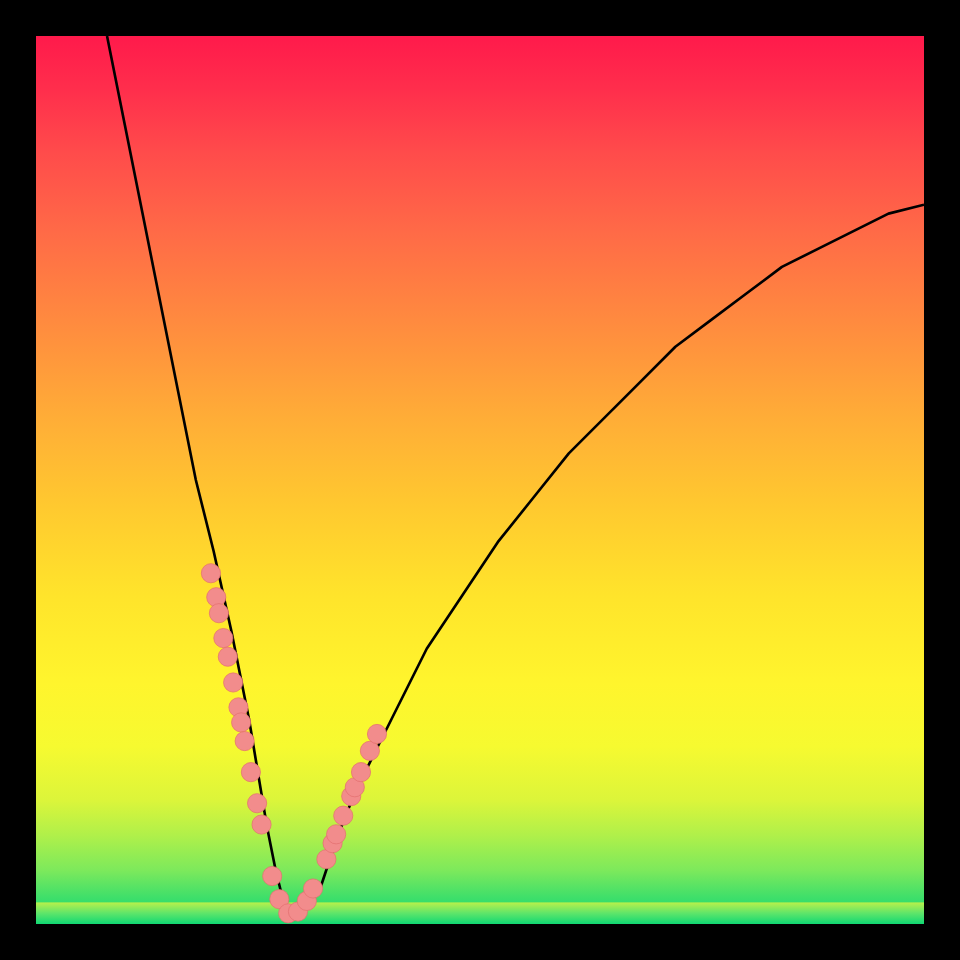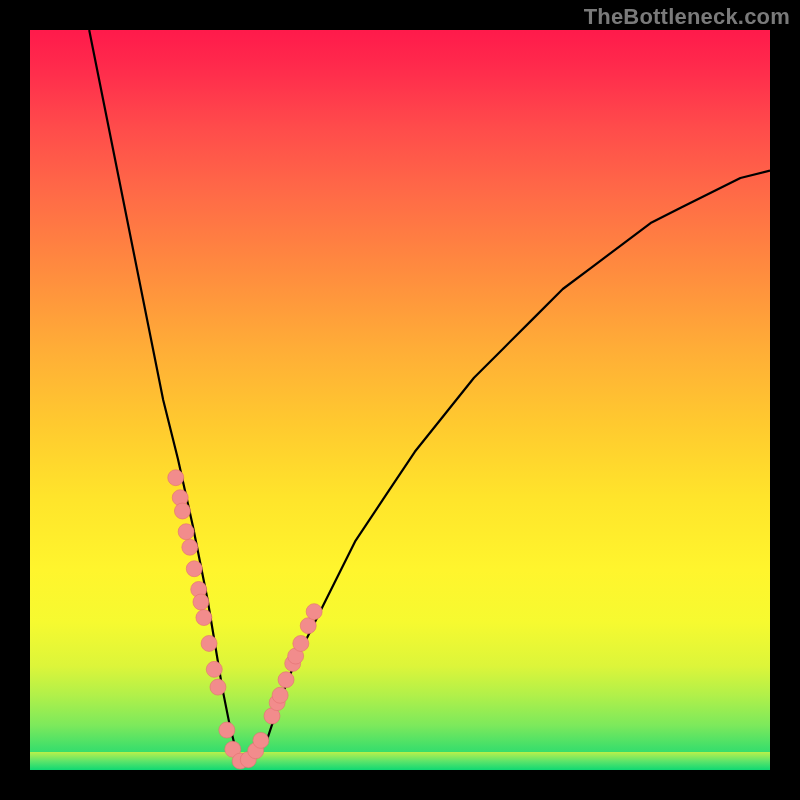--- a/index.html
+++ b/index.html
@@ -85,21 +85,20 @@
     width: 1px; height: 1px;
     overflow: hidden;
     clip: rect(0 0 0 0);
   }
 </style>
 </head>
 <body>
 
 <div class="frame">
 
-  <div class="watermark">TheBottleneck.com</div>
 
   <div class="plot-area">
     <div class="gradient-bg"></div>
     <div class="green-band"></div>
 
     <div class="curve">
       <svg viewBox="0 0 740 740" width="740" height="740" preserveAspectRatio="none">
         <path id="curve-path" fill="none" stroke="#000000" stroke-width="2.2" stroke-linejoin="round" d="M59.20 0.00 L74.00 74.00 L88.80 148.00 L103.60 222.00 L118.40 296.00 L133.20 370.00 L148.00 429.20 L162.80 495.80 L177.60 569.80 L192.40 658.60 L199.80 695.60 L207.20 725.20 L214.60 732.60 L222.00 732.60 L236.80 710.40 L251.60 666.00 L266.40 629.00 L281.20 599.40 L296.00 569.80 L325.60 510.60 L355.20 466.20 L384.80 421.80 L414.40 384.80 L444.00 347.80 L473.60 318.20 L503.20 288.60 L532.80 259.00 L562.40 236.80 L592.00 214.60 L621.60 192.40 L651.20 177.60 L680.80 162.80 L710.40 148.00 L740.00 140.60"></path>
       </svg>
     </div>

